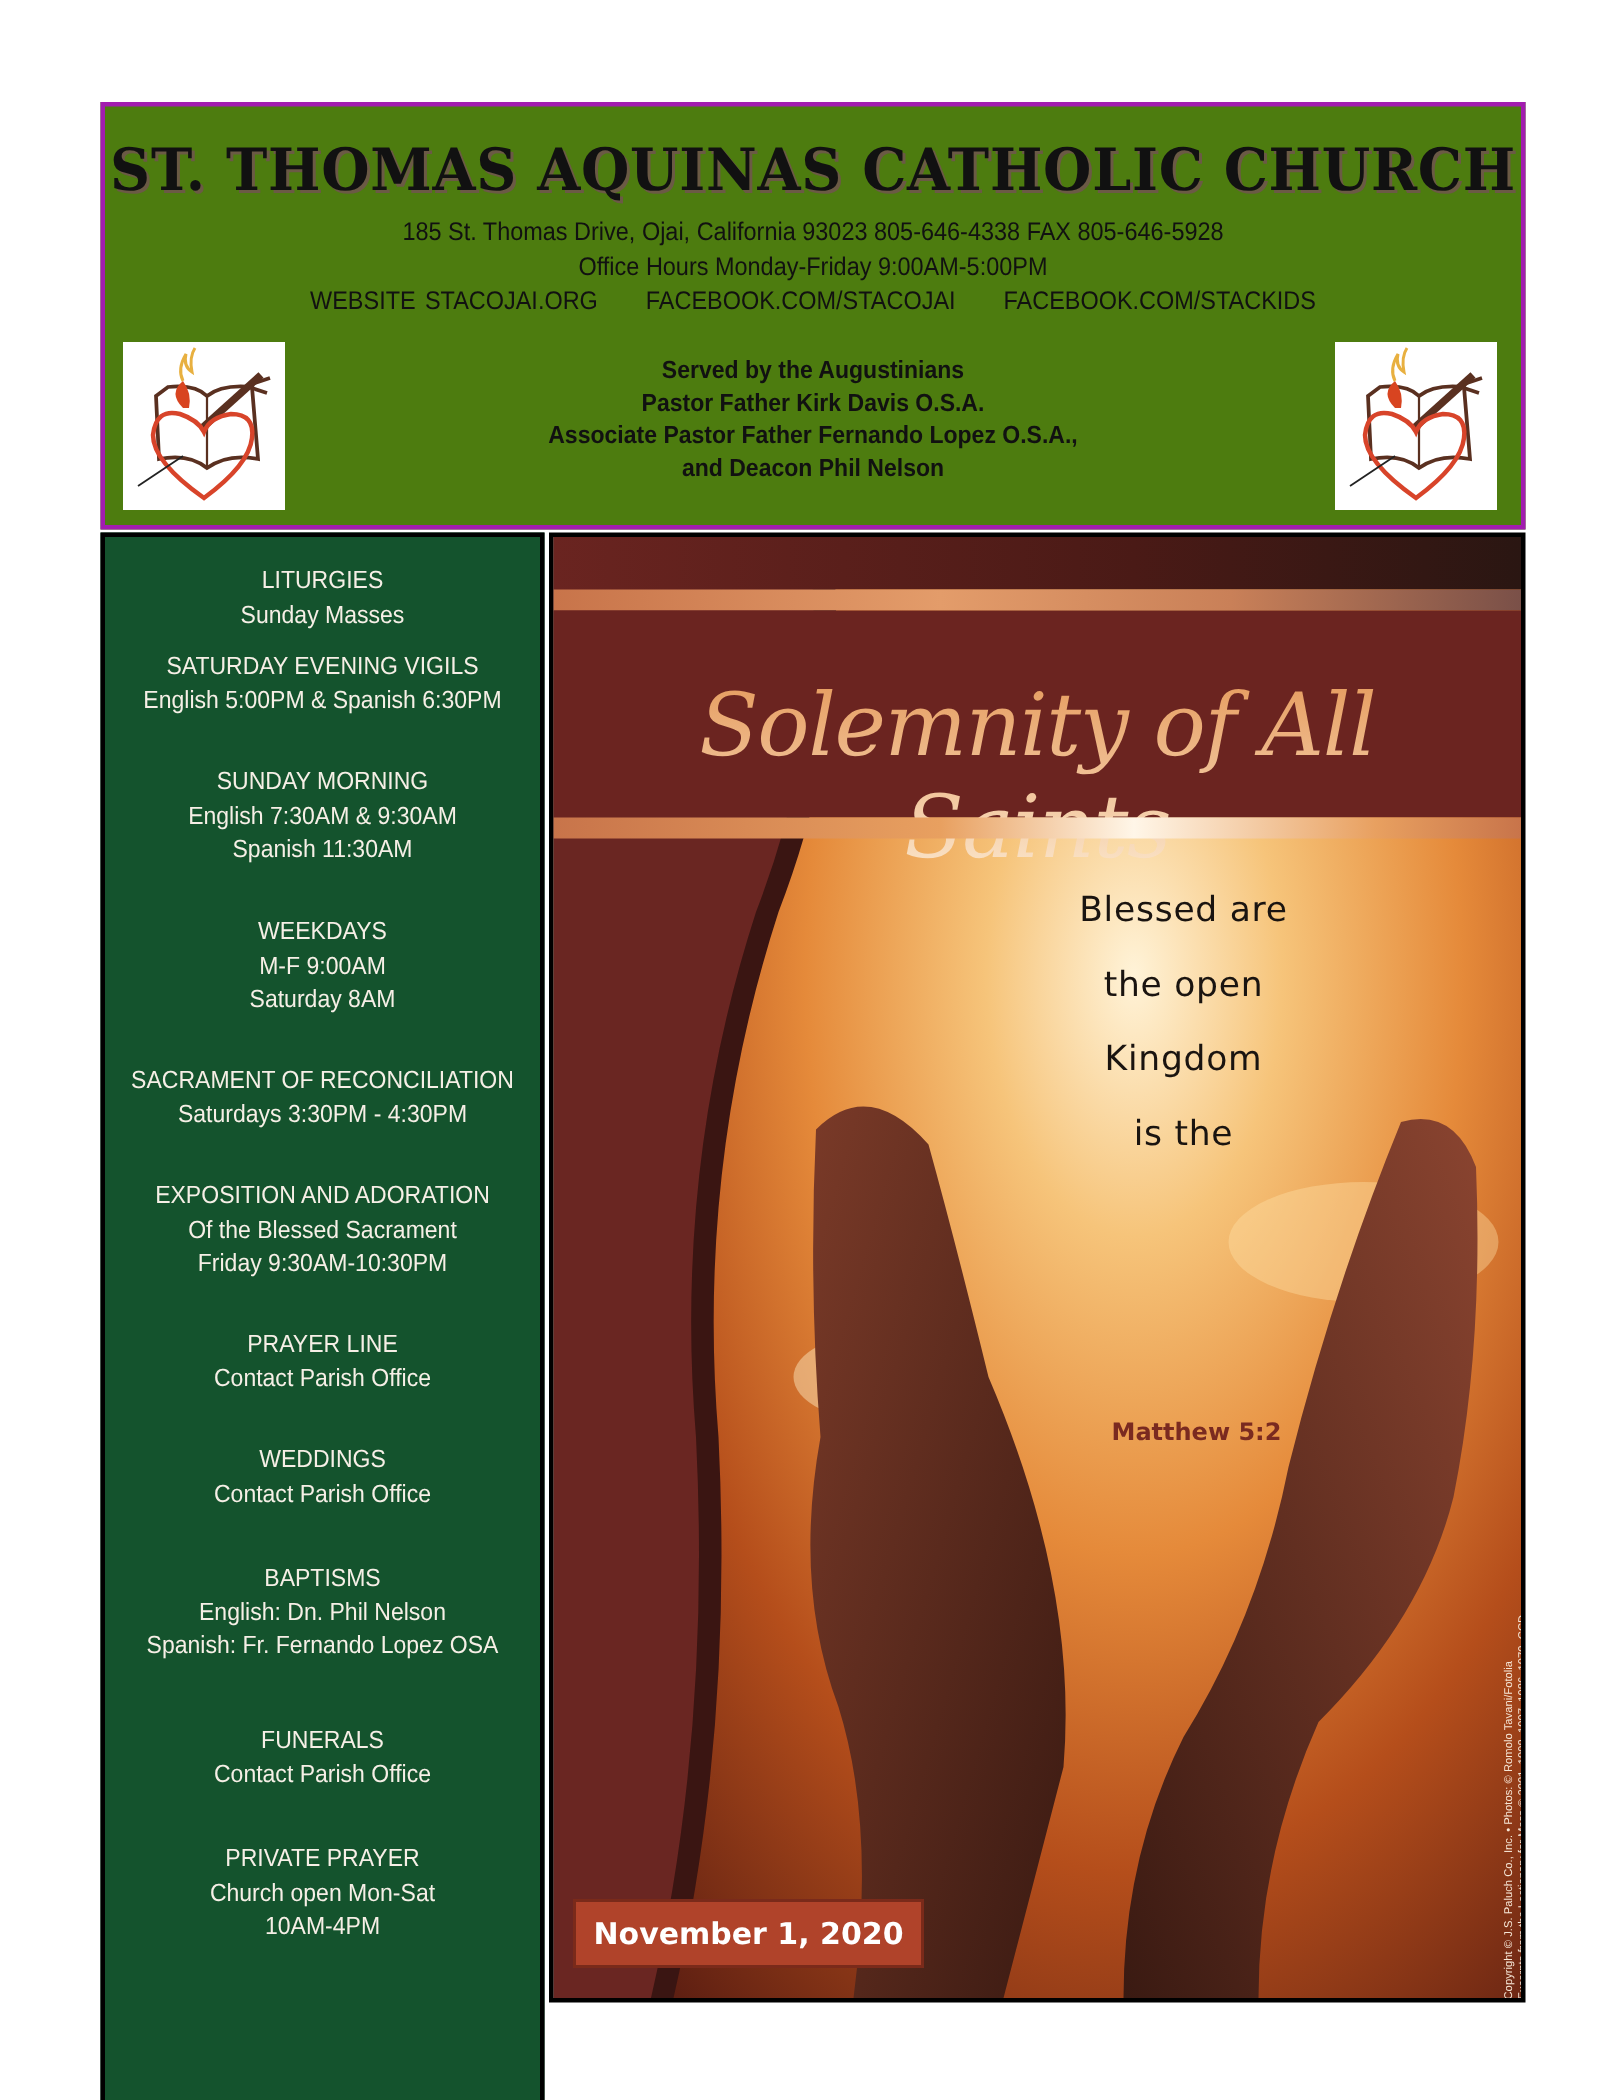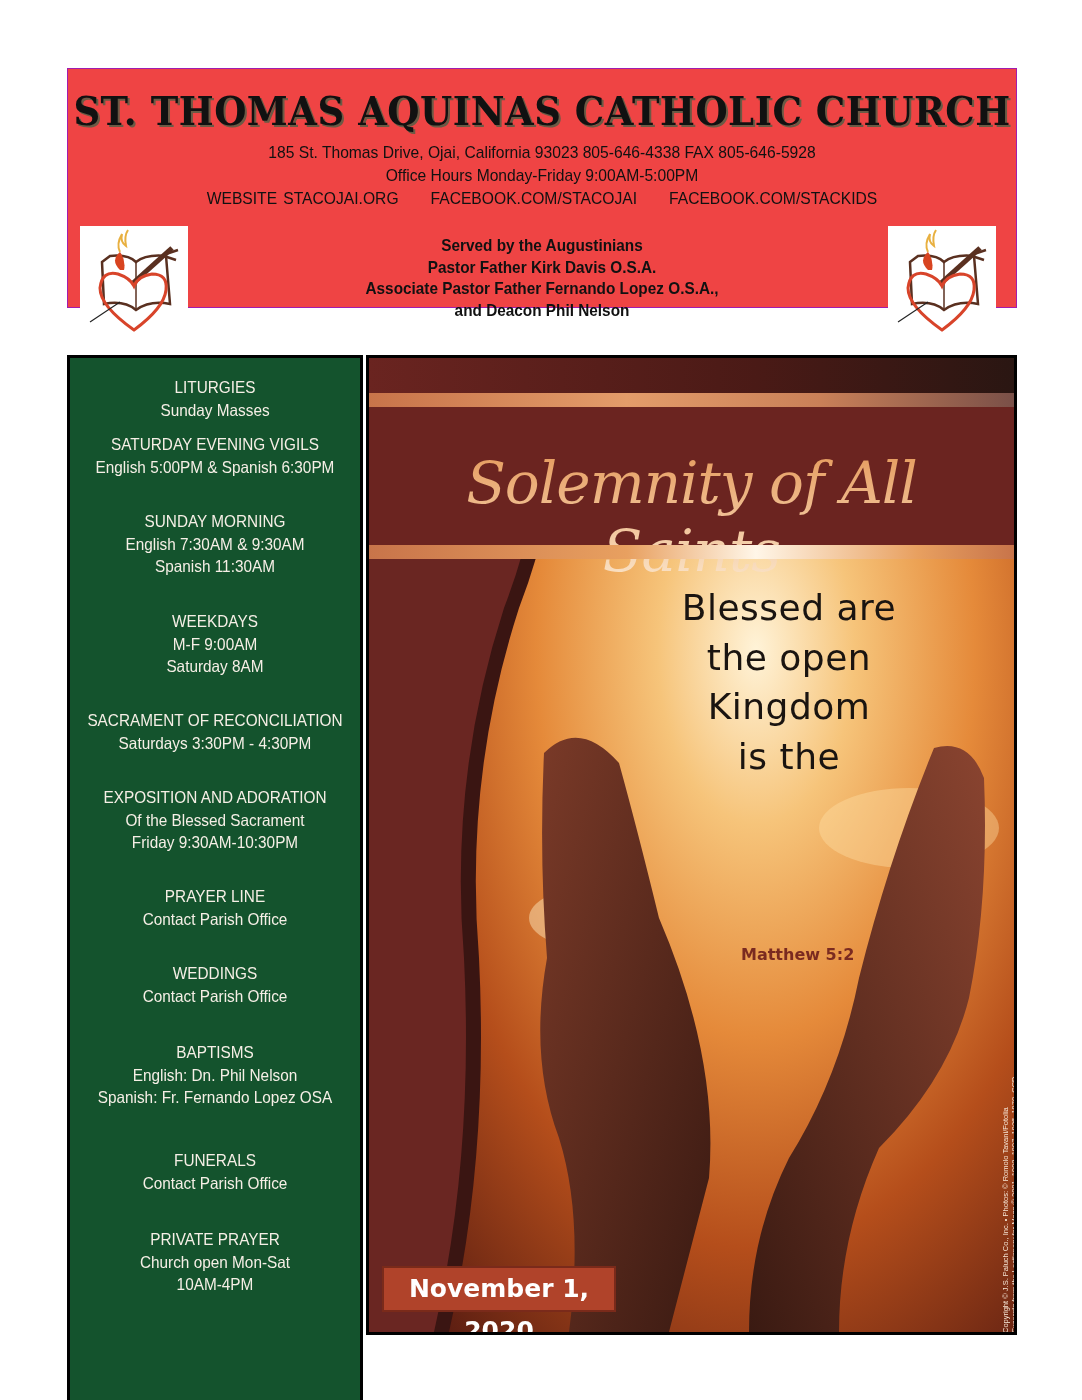--- a/index.html
+++ b/index.html
@@ -1,19 +1,19 @@
 <!DOCTYPE html>
 <html><head>
 <meta charset="utf-8">
 <style>
   html, body { margin:0; padding:0; }
   body { width:1082px; height:1400px; background:#ffffff; position:relative; overflow:hidden; font-family:"Liberation Sans", sans-serif; }
 
   
-  .header { position:absolute; left:67px; top:68px; width:950px; height:240px; box-sizing:border-box; border:1px solid #a21caf; background:#ef4444; }
+  .header { position:absolute; left:67px; top:68px; width:950px; height:285px; box-sizing:border-box; border:3px solid #a21caf; background:#4d7c0f; }
   .title { position:absolute; left:0; right:0; top:20px; text-align:center; font-family:"DejaVu Serif", serif; font-weight:bold; font-size:37px; letter-spacing:0.5px; color:#111; text-shadow:2px 2px 0 #6b5a45; transform:scaleY(1.05); }
   .info-line { position:absolute; left:0; right:0; text-align:center; font-family:"Liberation Sans", sans-serif; font-size:17px; color:#111; transform:scaleX(0.92); }
   .info1 { top:74px; }
   .info2 { top:97px; }
   .info3 { top:120px; word-spacing:2px; }
   .info3 span { margin:0 14px; }
   .served { position:absolute; left:0; right:0; top:166px; text-align:center; font-weight:bold; font-size:16.5px; line-height:21.5px; color:#111; transform:scaleX(0.93); }
   .logo { position:absolute; top:157px; width:108px; height:112px; background:#fff; }
   .logo.left { left:12px; }
   .logo.right { left:820px; }
@@ -26,23 +26,23 @@
   
   .right-panel { position:absolute; left:366px; top:355px; width:651px; height:980px; box-sizing:border-box; border:3px solid #000; overflow:hidden;
     background: radial-gradient(ellipse at 60% 30%, #fff3d8 0%, #f6c47a 18%, #e58a3a 40%, #b54e1b 62%, #5e1f12 90%); }
   .banner-top { position:absolute; left:0; right:0; top:0; height:35px; background:linear-gradient(90deg,#6a2420,#4a1a16 60%,#2a1612); }
   .stripe { position:absolute; left:0; right:0; height:14px; background:linear-gradient(90deg,#c8744a,#e39c6a 40%,#c98058 70%,#7a5048); }
   .stripe1 { top:35px; }
   .stripe2 { top:187px; background:linear-gradient(90deg,#c8744a,#e8a060 40%,#fff6e8 60%,#e8a060 85%,#c8744a); }
   .banner { position:absolute; left:0; right:0; top:49px; height:138px; background:#6b2420; }
   .banner-title { position:absolute; left:0; right:0; top:42px; text-align:center; font-family:"DejaVu Serif", serif; font-style:italic; font-size:58px; color:#f3c89a; letter-spacing:-1px; background:linear-gradient(180deg,#e59a5c,#fbe6cc); -webkit-background-clip:text; background-clip:text; -webkit-text-fill-color:transparent; }
   .hands { position:absolute; left:0; top:0; width:100%; height:100%; }
-  .quote { position:absolute; left:305px; width:230px; top:225px; text-align:center; font-family:"DejaVu Sans", sans-serif; font-size:36px; line-height:49.5px; color:#1a1410; letter-spacing:0.5px; }
+  .quote { position:absolute; left:305px; width:230px; top:225px; text-align:center; font-family:"DejaVu Sans", sans-serif; font-size:23px; line-height:49.5px; color:#1a1410; letter-spacing:0.5px; }
   .quote-ref { position:absolute; left:372px; top:587px; font-family:"DejaVu Sans", sans-serif; font-weight:bold; font-size:16px; color:#7a2a20; }
-  .date-badge { position:absolute; left:13px; top:908px; width:234px; height:46px; background:#b0432a; border:2px solid #7a2a1a; box-sizing:border-box; color:#fff; font-family:"DejaVu Sans", sans-serif; font-weight:bold; font-size:25px; line-height:42px; text-align:center; }
+  .date-badge { position:absolute; left:13px; top:908px; width:234px; height:46px; background:#b0432a; border:2px solid #7a2a1a; box-sizing:border-box; color:#fff; font-family:"DejaVu Sans", sans-serif; font-weight:bold; font-size:20px; line-height:42px; text-align:center; }
   .copyright { position:absolute; left:632px; top:975px; transform-origin:0 0; transform:rotate(-90deg); white-space:nowrap; font-size:7.5px; line-height:9px; color:#f6e6d6; }
 </style>
 </head>
 <body>
 
 <div class="header">
   <div class="title">ST. THOMAS AQUINAS CATHOLIC CHURCH</div>
   <div class="info-line info1">185 St. Thomas Drive, Ojai, California 93023  805-646-4338  FAX 805-646-5928</div>
   <div class="info-line info2">Office Hours Monday-Friday 9:00AM-5:00PM</div>
   <div class="info-line info3">

